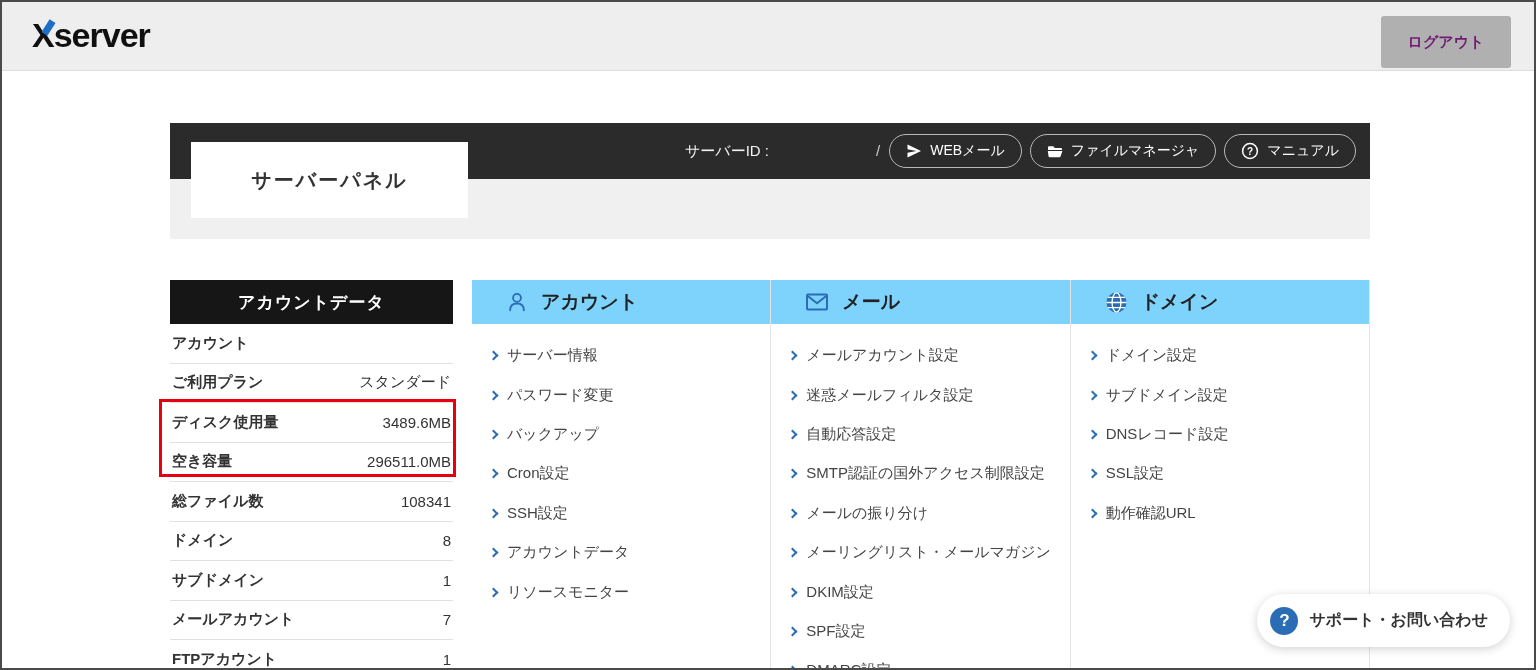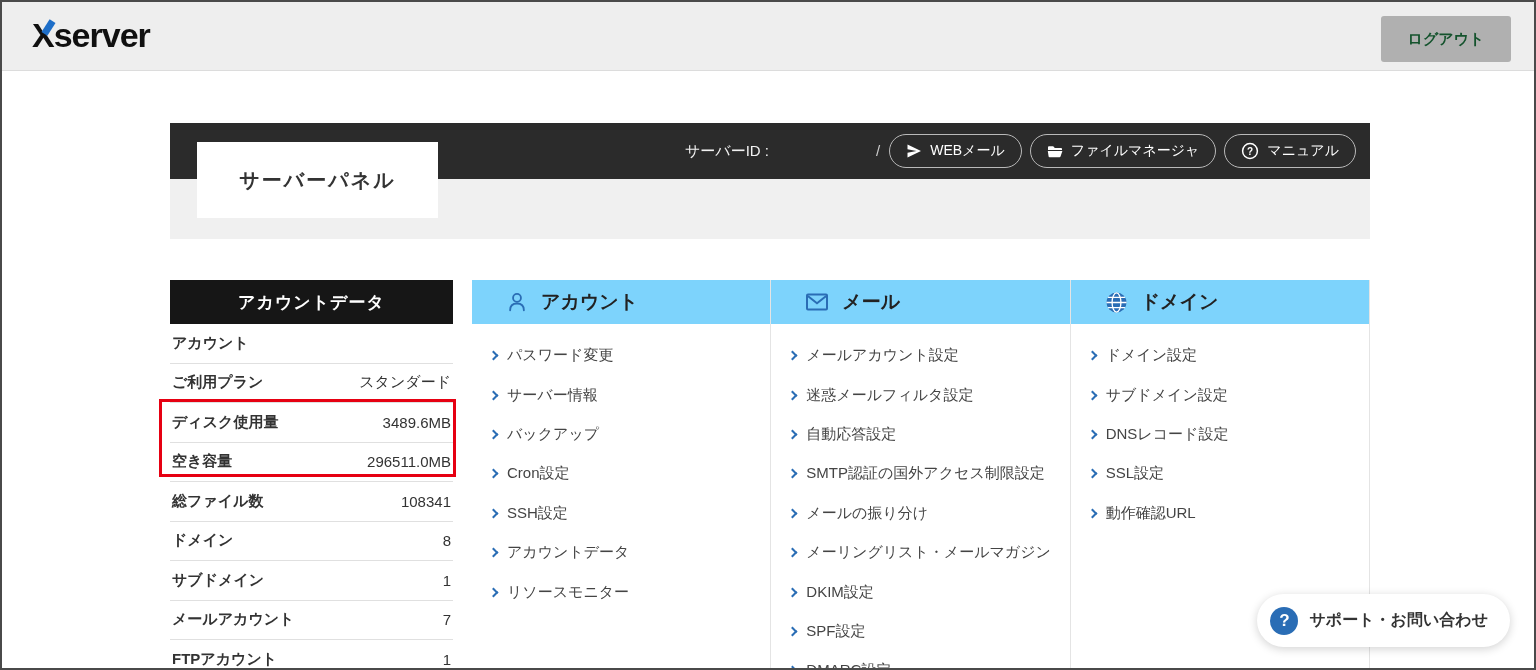--- a/index.html
+++ b/index.html
@@ -26,33 +26,33 @@
     position: absolute; left: 30px; top: 14px;
     font-size: 34px; font-weight: 800; letter-spacing: -1px; color: #101010;
   }
   .logo::after { 
     content: ""; position: absolute; left: 13px; top: 4px;
     width: 7px; height: 15px; background: #1e6ec8;
     transform: rotate(33deg);
   }
   .logout-btn {
     position: absolute; right: 23px; top: 14px;
-    width: 130px; height: 46px;
-    background: #b0b0b0; color: #14532d;
+    width: 130px; height: 52px;
+    background: #b0b0b0; color: #701a75;
     font-size: 15px; font-weight: bold;
     border: none; border-radius: 3px; cursor: pointer;
     font-family: inherit;
   }
 
   
   .banner { position: absolute; left: 168px; top: 121px; width: 1200px; height: 116px; }
   .banner-dark { position: absolute; left: 0; top: 0; width: 100%; height: 56px; background: #2b2b2b; }
   .banner-light { position: absolute; left: 0; top: 56px; width: 100%; height: 60px; background: #f0f0f0; }
   .panel-title-box {
-    position: absolute; left: 27px; top: 19px; width: 241px; height: 76px;
+    position: absolute; left: 21px; top: 19px; width: 277px; height: 76px;
     background: #ffffff; z-index: 2;
     display: flex; align-items: center; justify-content: center;
   }
   .panel-title-box span { font-size: 20px; font-weight: bold; color: #333; letter-spacing: 2px; }
   .server-id {
     position: absolute; left: 515px; top: 0; height: 52px; line-height: 56px;
     color: #f2f2f2; font-size: 15px; z-index: 2;
   }
   .banner-slash {
     position: absolute; left: 706px; top: 0; height: 56px; line-height: 56px;
@@ -235,26 +235,26 @@
             <circle cx="12" cy="7.5" r="4.3"></circle>
             <path d="M4.5 21 C4.5 15.6 8 13.6 12 13.6 C16 13.6 19.5 15.6 19.5 21"></path>
           </svg>
         </span>
         <h2>アカウント</h2>
       </div>
       <ul class="col-links">
 
           <li>
             <span class="chev"></span>
+            <a class="menu-link">サーバー情報</a>
+          </li>
+
+          <li>
+            <span class="chev"></span>
             <a class="menu-link">パスワード変更</a>
-          </li>
-
-          <li>
-            <span class="chev"></span>
-            <a class="menu-link">サーバー情報</a>
           </li>
 
           <li>
             <span class="chev"></span>
             <a class="menu-link">バックアップ</a>
           </li>
 
           <li>
             <span class="chev"></span>
             <a class="menu-link">Cron設定</a>

